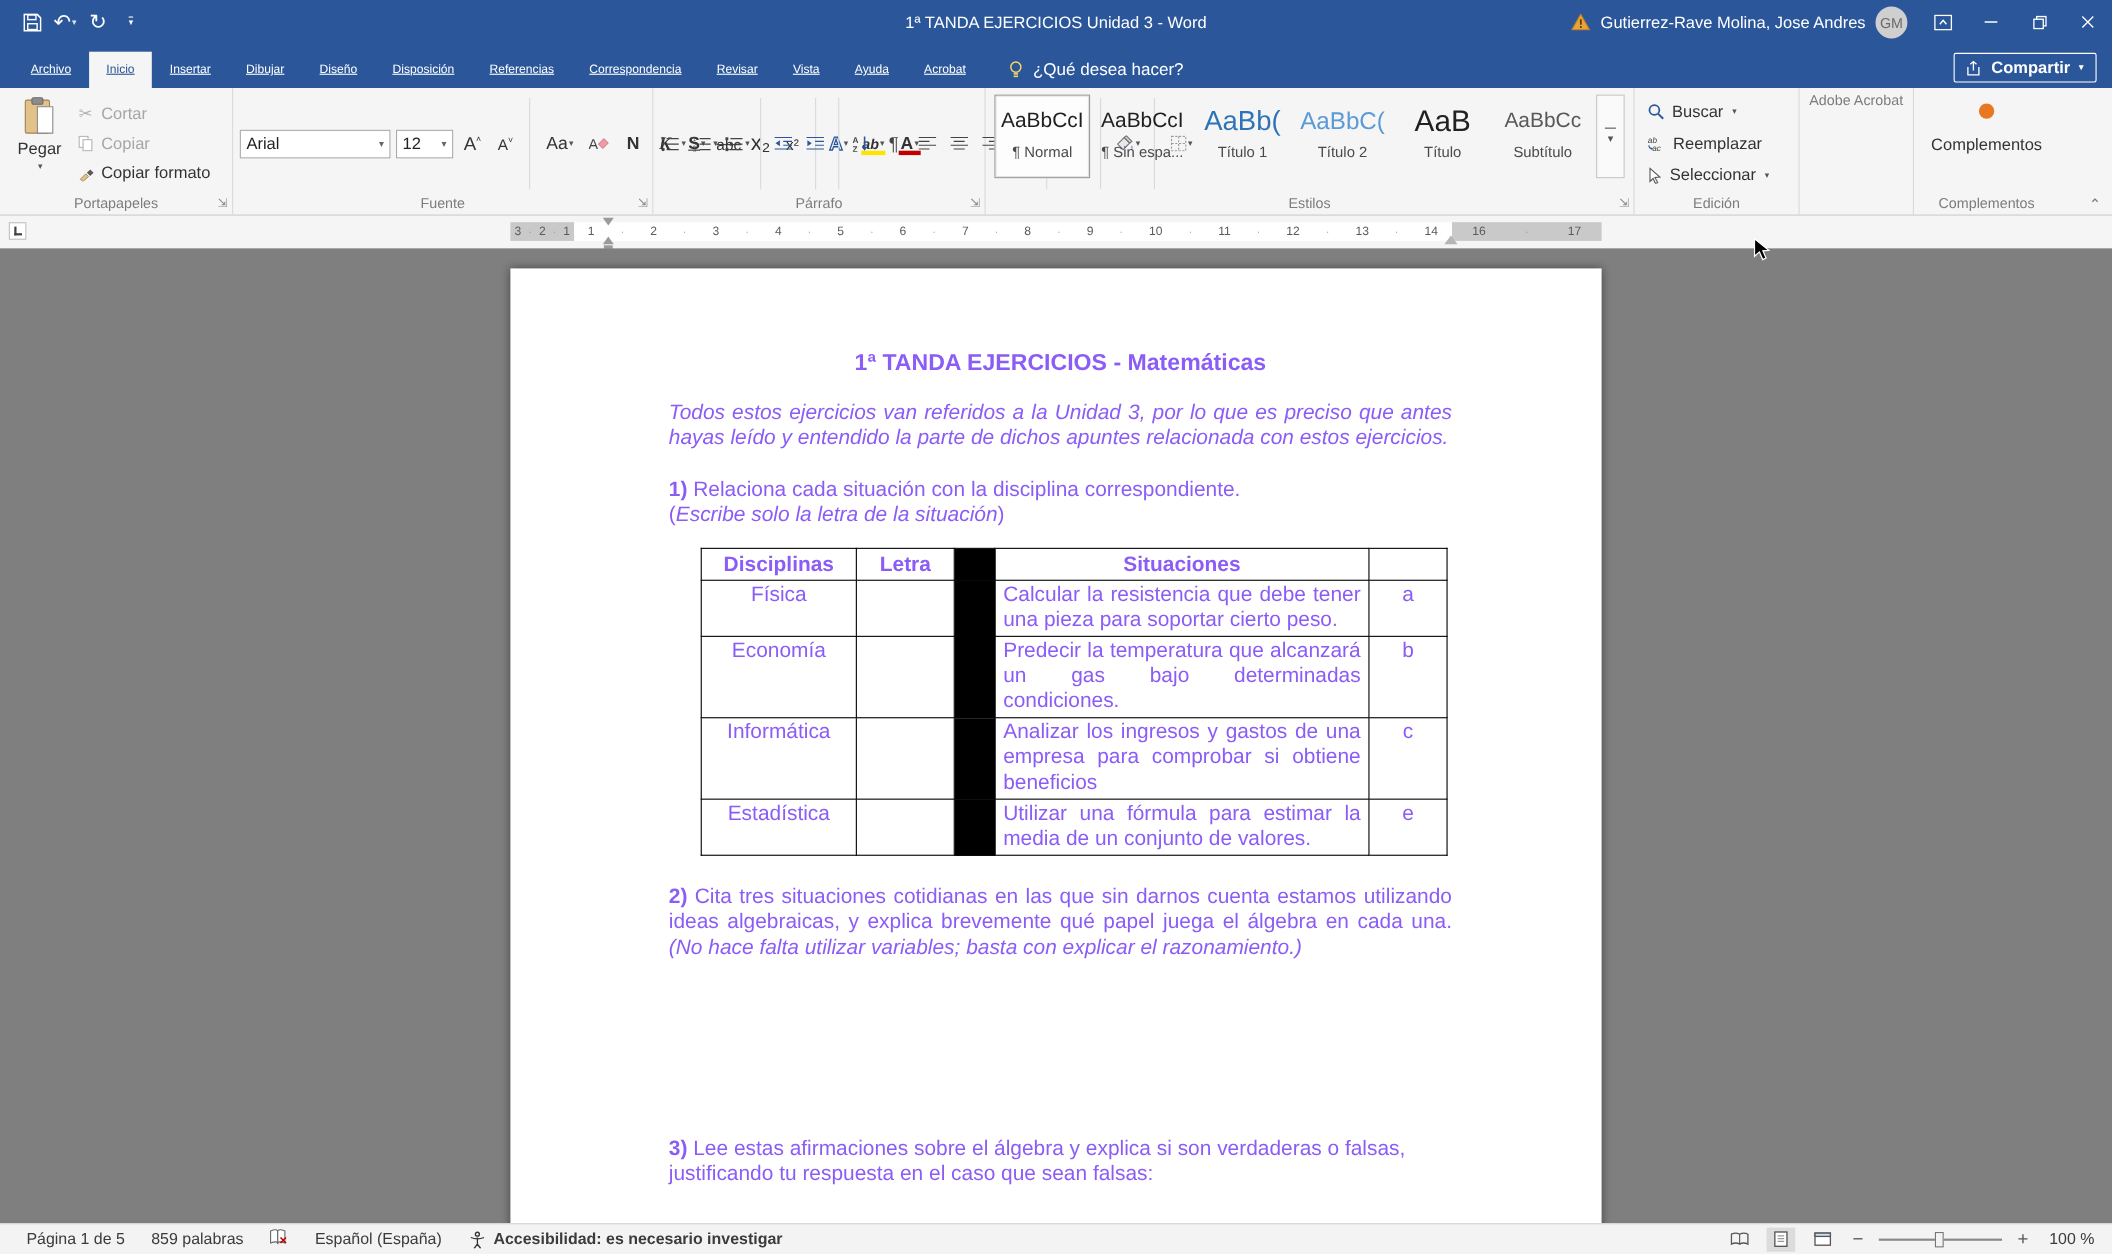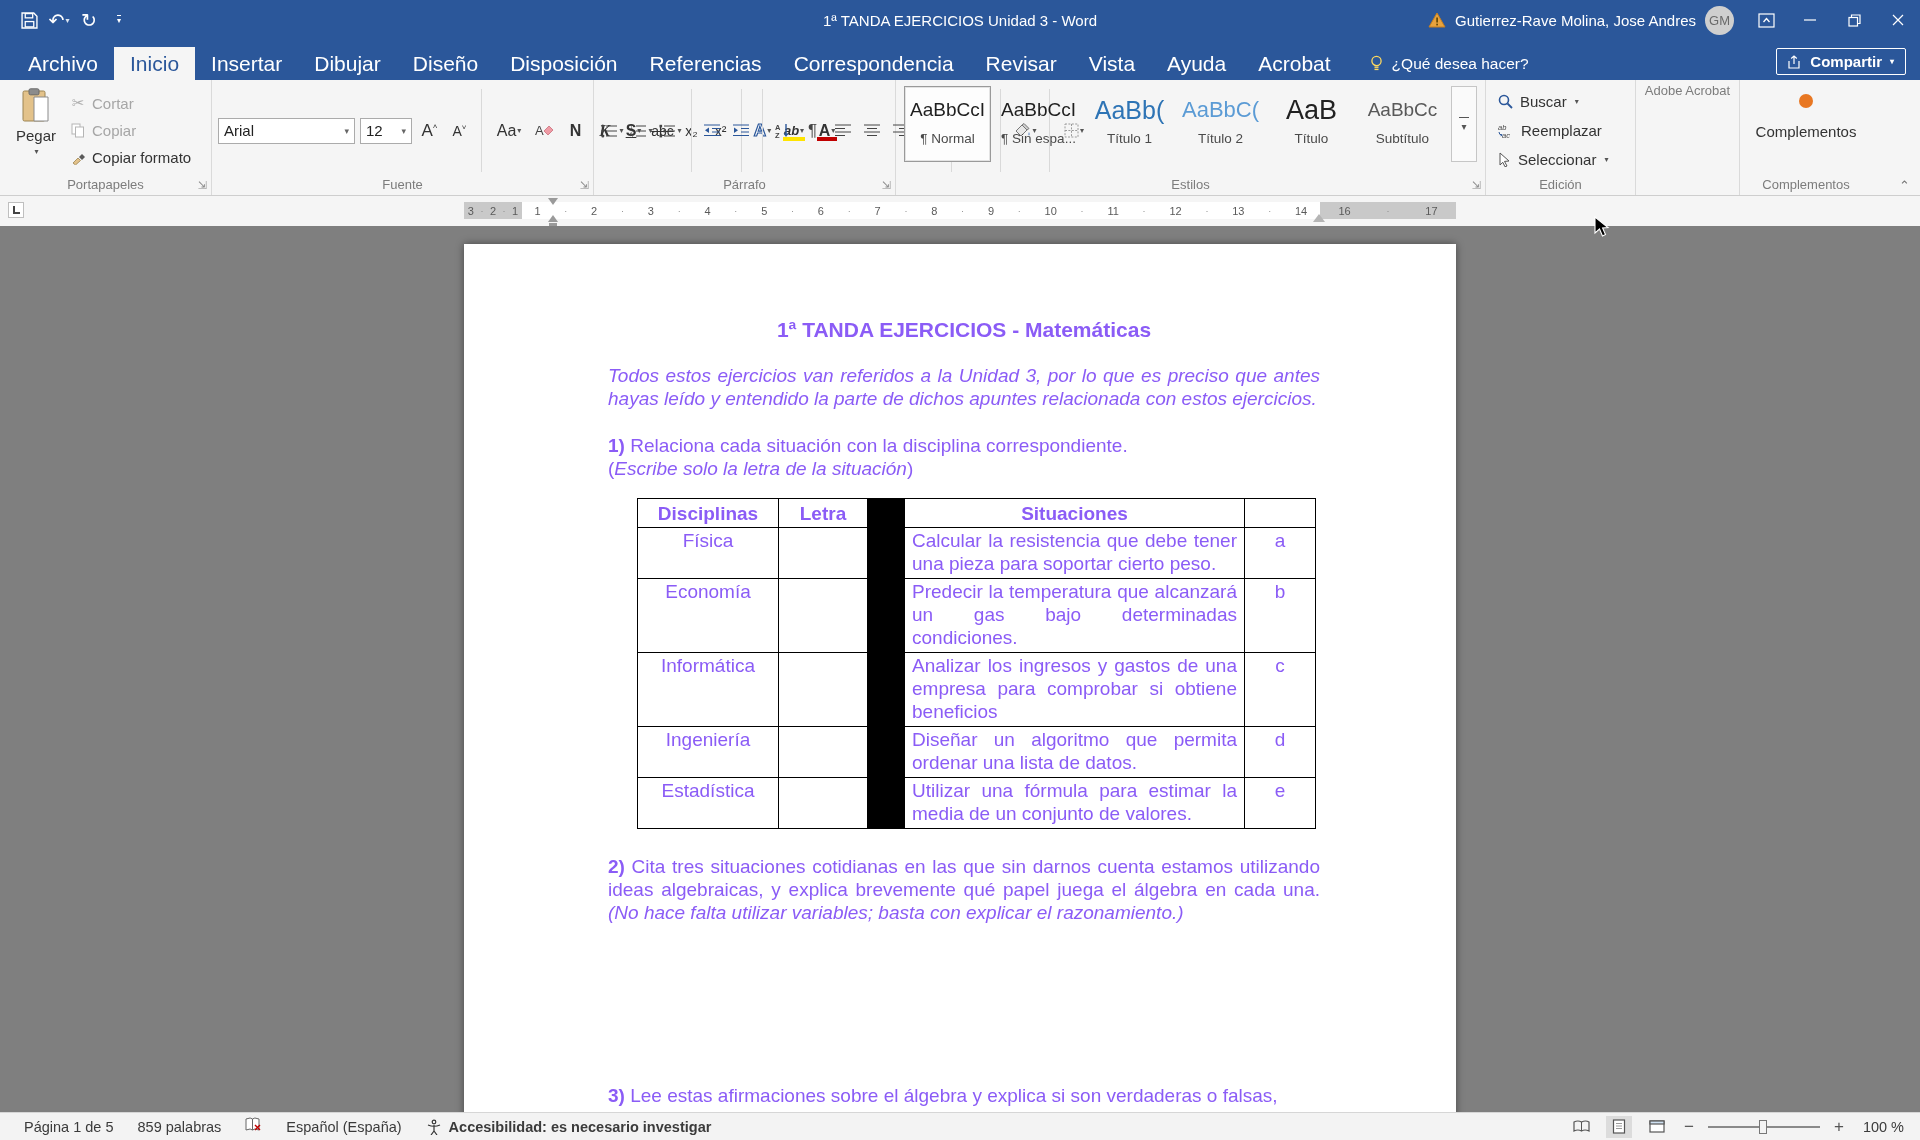--- a/index.html
+++ b/index.html
@@ -17,21 +17,21 @@
   .tb-right { margin-left:auto; display:flex; align-items:center; height:100%; }
   .tb-user { display:flex; align-items:center; gap:9px; margin-right:10px; }
   .avatar { width:29px; height:29px; border-radius:50%; background:#cfcfcf; color:#6a6a6a; font-size:13px;
             display:flex; align-items:center; justify-content:center; }
   .winbtn { width:44px; height:40px; display:flex; align-items:center; justify-content:center; color:#fff; }
   .winbtn svg { display:block; }
 
   
   .tabrow { position:absolute; top:40px; left:0; width:1920px; height:40px; background:#2b579a; display:flex; align-items:flex-end; }
   .tabs { display:flex; align-items:flex-end; padding-left:12px; }
-  .tab { height:33px; line-height:33px; padding:0 16px; color:#fff; font-size:21px; cursor:default; }
+  .tab { height:33px; line-height:33px; padding:0 16px; color:#fff; font-size:11px; cursor:default;text-decoration:underline; }
   .tab.active { background:#f5f5f5; color:#2b579a; }
   .tellme { display:flex; align-items:center; gap:8px; color:#fff; font-size:15.5px; height:33px; margin-left:22px; }
   .share-btn { position:absolute; right:14px; bottom:5px; display:flex; align-items:center; gap:7px;
                border:1px solid #fff; border-radius:2px; padding:4px 11px; color:#fff; font-size:15px; font-weight:bold; }
 
   
   .ribbon { position:absolute; top:80px; left:0; width:1920px; height:116px; background:#f5f5f5;
             border-bottom:1px solid #cecece; display:flex; }
   .rgroup { position:relative; height:100%; border-right:1px solid #dadada; display:flex; flex-direction:column; flex:0 0 auto; }
   .rgroup-body { flex:1; display:flex; padding:5px 6px 0 6px; }
@@ -295,21 +295,21 @@
           </div>
         </div>
         <div class="frow" style="gap:4px">
           <div class="rbtn bold-g">N</div>
           <div class="rbtn italic-g">K</div>
           <div class="rbtn">
               <span class="under-g">S</span>
               <span class="chev">▾</span>
             </div>
           <div class="rbtn strike-g">abc</div>
-          <div class="rbtn" style="font-size:14px">x₂</div>
+          <div class="rbtn" style="font-size:20px">x₂</div>
           <div class="rbtn" style="font-size:14px">x²</div>
           <div class="vsep"></div>
           <div class="rbtn">
               <span class="texteffect-g">A</span>
               <span class="chev">▾</span>
             </div>
           <div class="rbtn" style="min-width:30px">
             <span style="font-size:13px;font-weight:bold;font-style:italic">ab</span>
             <span class="colorbar" style="background:#ffe400"></span>
               <span class="chev">▾</span>
@@ -680,27 +680,20 @@
         <td class="cell-tag">b</td>
       </tr>
       <tr>
         <td class="cell-disc">Informática</td>
         <td></td>
         <td class="cell-black"></td>
         <td class="cell-sit">Analizar los ingresos y gastos de una empresa para comprobar si obtiene beneficios</td>
         <td class="cell-tag">c</td>
       </tr>
       <tr>
-        <td class="cell-disc">Ingeniería</td>
-        <td></td>
-        <td class="cell-black"></td>
-        <td class="cell-sit">Diseñar un algoritmo que permita ordenar una lista de datos.</td>
-        <td class="cell-tag">d</td>
-      </tr>
-      <tr>
         <td class="cell-disc">Estadística</td>
         <td></td>
         <td class="cell-black"></td>
         <td class="cell-sit">Utilizar una fórmula para estimar la media de un conjunto de valores.</td>
         <td class="cell-tag">e</td>
       </tr>
     </tbody>
       </table>
 
     <div class="para justify" style="margin-top:26px"><span class="ex-num">2)</span><span> Cita tres situaciones cotidianas en las que sin darnos cuenta estamos utilizando ideas algebraicas, y explica brevemente qué papel juega el álgebra en cada una. </span><i>(No hace falta utilizar variables; basta con explicar el razonamiento.)</i></div>

